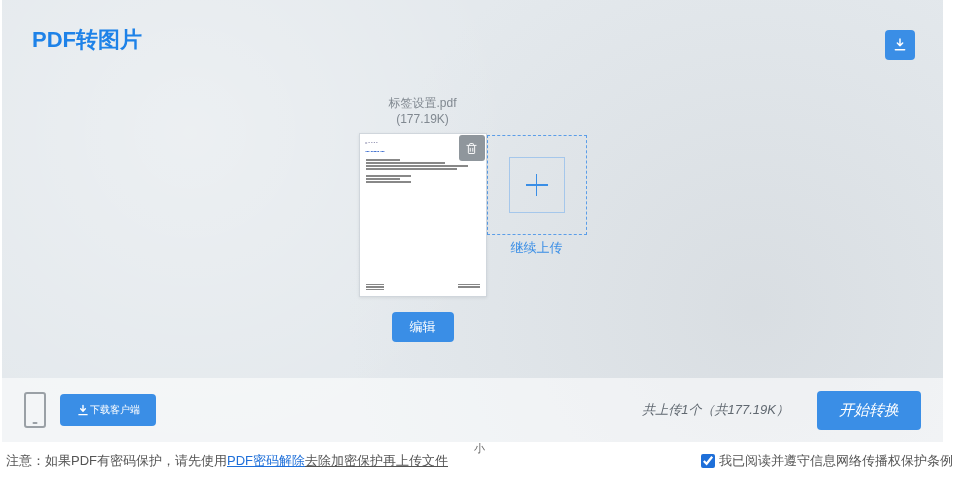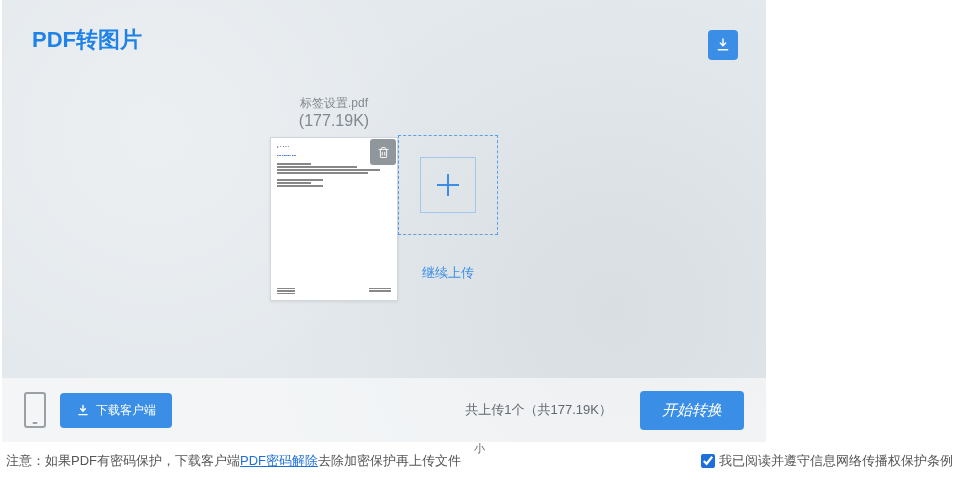--- a/index.html
+++ b/index.html
@@ -1,19 +1,19 @@
 <!DOCTYPE html>
 <html><head>
 <meta charset="utf-8">
 <style>
 * { box-sizing: border-box; margin: 0; padding: 0; }
 body { font-family: "Microsoft YaHei", Arial, sans-serif; font-size: 13px; background: #fff; width: 959px; }
 
 .main-panel {
-  width: 764px; height: 442px; margin: 0 2px;
+  width: 941px; height: 442px; margin: 0 2px;
   background: #e4e9ed;
   position: relative;
   padding: 25px 30px 18px;
   background-image:
     radial-gradient(circle at 20% 30%, rgba(255,255,255,.3) 0%, transparent 40%),
     radial-gradient(circle at 80% 70%, rgba(200,205,210,.4) 0%, transparent 50%);
 }
 .page-title { color: #1e82e8; font-size: 22px; font-weight: bold; }
 .download-icon-btn {
   position: absolute; top: 30px; right: 28px;
@@ -21,21 +21,21 @@
   display: flex; align-items: center; justify-content: center; cursor: pointer;
 }
 .download-icon-btn svg { fill: #fff; }
 
 .content-area {
   display: flex; justify-content: center; 
   margin-top: 40px;
 }
 .file-item { text-align: center; position: relative; }
 .file-name { color: #808890; font-size: 12px; }
-.file-size { color: #808890; font-size: 16px; margin-bottom: 7px; }
+.file-size { color: #808890; font-size: 12px; margin-bottom: 7px; }
 .thumb-wrap { position: relative; display: inline-block; }
 .thumb {
   width: 128px; height: 164px; background: #fff; border: 1px solid #d0d6dc;
   box-shadow: 0 1px 3px rgba(0,0,0,.08);
   padding: 6px; text-align: left; font-size: 4px; color: #555; overflow: hidden;
   position: relative;
 }
 .thumb .hdr { display:flex; justify-content:space-between; margin-bottom:4px;}
 .thumb .hdr span:first-child{color:#88a;}
 .thumb .badge{background:#c55;color:#fff;font-size:3px;padding:0 2px;border-radius:1px;}
@@ -62,50 +62,50 @@
   display: flex; align-items: center; justify-content: center; padding: 20px;
 }
 .add-inner {
   width: 56px; height: 56px; border: 1px solid #a5c7eb;
   display: flex; align-items: center; justify-content: center;
 }
 .add-inner::before, .add-inner::after { content: ""; position: absolute; background: #3a8ee6; }
 .add-inner { position: relative; }
 .add-inner::before { width: 22px; height: 1.5px; }
 .add-inner::after { width: 1.5px; height: 22px; }
-.add-label { color: #3a8ee6; font-size: 13px; margin-top: 29px; }
+.add-label { color: #3a8ee6; font-size: 13px; margin-top: 4px; }
 
 .bottom-bar {
   position: absolute; bottom: 0; left: 0; right: 0; height: 64px;
   background: rgba(255,255,255,.55);
   display: flex; align-items: center; padding: 0 22px; gap: 14px;
 }
 .phone-icon {
   width: 22px; height: 36px; border: 2px solid #9aa0a6; border-radius: 3px; position: relative;
 }
 .phone-icon::after { content:""; position:absolute; bottom:2px; left:50%; transform:translateX(-50%); width:5px;height:2px;background:#9aa0a6;border-radius:1px;}
 .dl-client-btn {
   background: #3a8ee6; color: #fff; border: none; padding: 9px 16px; border-radius: 4px;
-  font-size: 12px; display: flex; align-items: center; gap: 6px; cursor: pointer;
+  font-size: 10px; display: flex; align-items: center; cursor: pointer;
 }
 .dl-tip { color: #7a828a; font-size: 13px; }
 .spacer { flex: 1; }
-.upload-summary { color: #606870; font-size: 13px; margin-right: 14px; }
+.upload-summary { color: #606870; font-size: 13px; margin-right: 14px; font-style: italic; }
 .start-btn {
   background: #3a8ee6; color: #fff; border: none; padding: 10px 22px; border-radius: 4px;
   font-size: 15px; cursor: pointer; font-style: italic;
 }
 
 .notice-bar {
   width: 955px; margin: 10px 2px 0; display: flex; align-items: center;
   font-size: 13px; padding: 0 4px;
 }
 .notice-text { color: #555; }
 .notice-link { color: #1e6fd9; text-decoration: underline; cursor: pointer; }
-.notice-suffix { color: #555; }
+.notice-suffix { color: #555; text-decoration: underline; }
 .notice-spacer { flex: 1; }
 .agree-wrap { display: flex; align-items: center; gap: 4px; color: #555; padding-left: 28px; }
 .agree-wrap input { accent-color: #1e6fd9; width:14px;height:14px;}
 .small-label { position:absolute; bottom:-14px; left:50%; transform:translateX(-50%); font-size:11px; color:#666;}
 .small-wrap{position:relative; width:955px; margin:0 2px;}
 </style>
 </head>
 <body>
 
 <div class="main-panel">
@@ -148,20 +148,21 @@
                 <div></div>
               </div>
           </div>
         </div>
         <div class="delete-btn">
           <svg width="15" height="15" viewBox="0 0 24 24">
               <path d="M4 7h16M9 7V5a1 1 0 011-1h4a1 1 0 011 1v2m-8 0v12a1 1 0 001 1h8a1 1 0 001-1V7M10 11v6M14 11v6"></path>
             </svg>
         </div>
       </div>
+      <div><button class="edit-btn">编辑</button></div>
     </div>
 
     <div class="add-more">
       <div class="add-box">
         <div class="add-inner"></div>
       </div>
       <div class="add-label">继续上传</div>
     </div>
   </div>
 
@@ -177,21 +178,21 @@
     <span class="upload-summary">共上传1个（共177.19K）</span>
     <button class="start-btn">开始转换</button>
   </div>
 </div>
 
 <div class="small-wrap">
     <div class="small-label">小</div>
   </div>
 
 <div class="notice-bar">
-  <span class="notice-text">注意：如果PDF有密码保护，下载客户端 </span>
+  <span class="notice-text">注意：如果PDF有密码保护，请先使用 </span>
   <a class="notice-link">PDF密码解除</a>
   <span class="notice-suffix"> 去除加密保护再上传文件</span>
   <div class="notice-spacer"></div>
   <label class="agree-wrap">
     <input type="checkbox" checked="" style="">
     <span>我已阅读并遵守信息网络传播权保护条例</span>
   </label>
 </div>
 
 </body></html>

